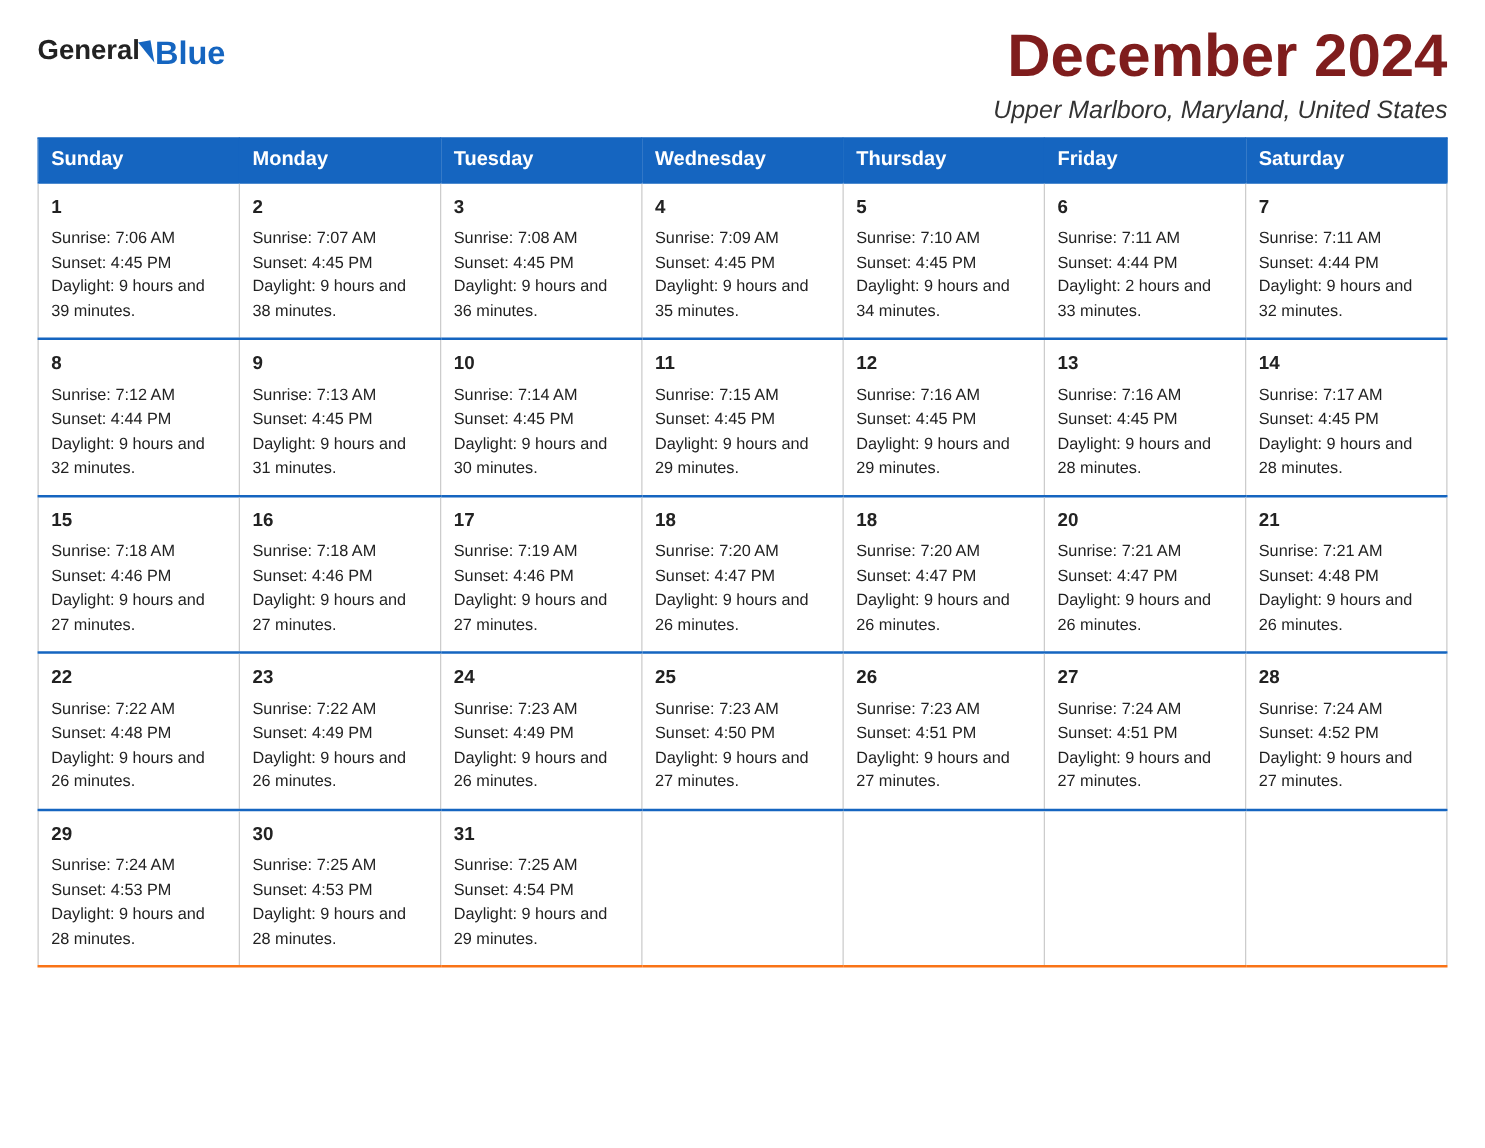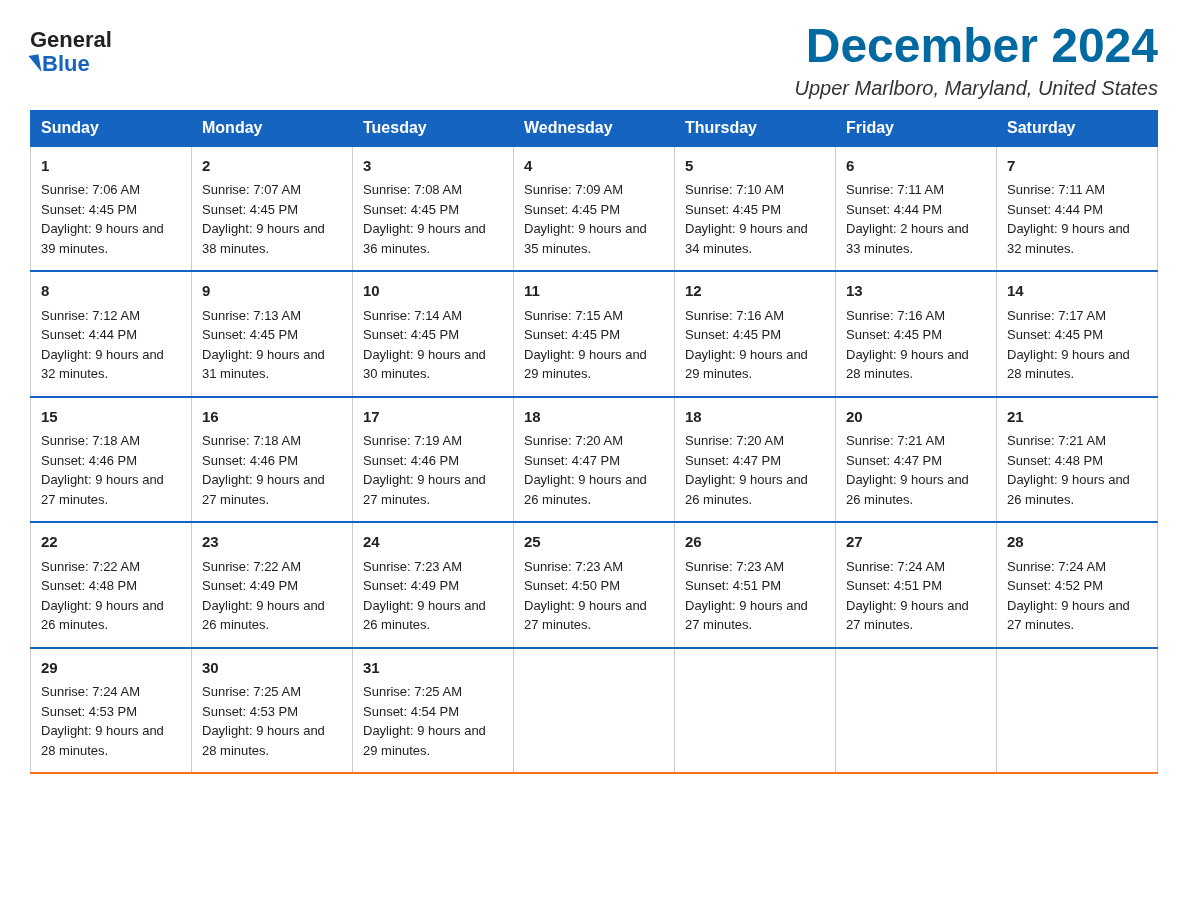--- a/index.html
+++ b/index.html
@@ -12,33 +12,32 @@
       padding: 20px 30px 30px 30px;
     }
     .header-row {
       display: flex;
       align-items: flex-start;
       justify-content: space-between;
       margin-bottom: 10px;
     }
     .logo {
       display: flex;
-      flex-direction: column;
       align-items: flex-start;
       padding-top: 8px;
     }
     .logo-general {
       font-size: 22px;
       font-weight: bold;
       color: #222;
       letter-spacing: 0;
       line-height: 1.1;
     }
     .logo-blue {
-      font-size: 22px;
+      font-size: 26px;
       font-weight: bold;
       color: #1565c0;
       line-height: 1.1;
       display: flex;
       align-items: center;
     }
     .logo-triangle {
       width: 0;
       height: 0;
       border-left: 10px solid transparent;
@@ -47,21 +46,21 @@
       display: inline-block;
       margin-right: 2px;
       transform: rotate(-10deg);
     }
     .title-block {
       text-align: right;
     }
     .month-year {
       font-size: 48px;
       font-weight: bold;
-      color: #0369a1;
+      color: #7f1d1d;
       line-height: 1.1;
     }
     .location {
       font-size: 20px;
       color: #333;
       margin-top: 4px;
       font-style: italic;
     }
     .calendar {
       width: 100%;

